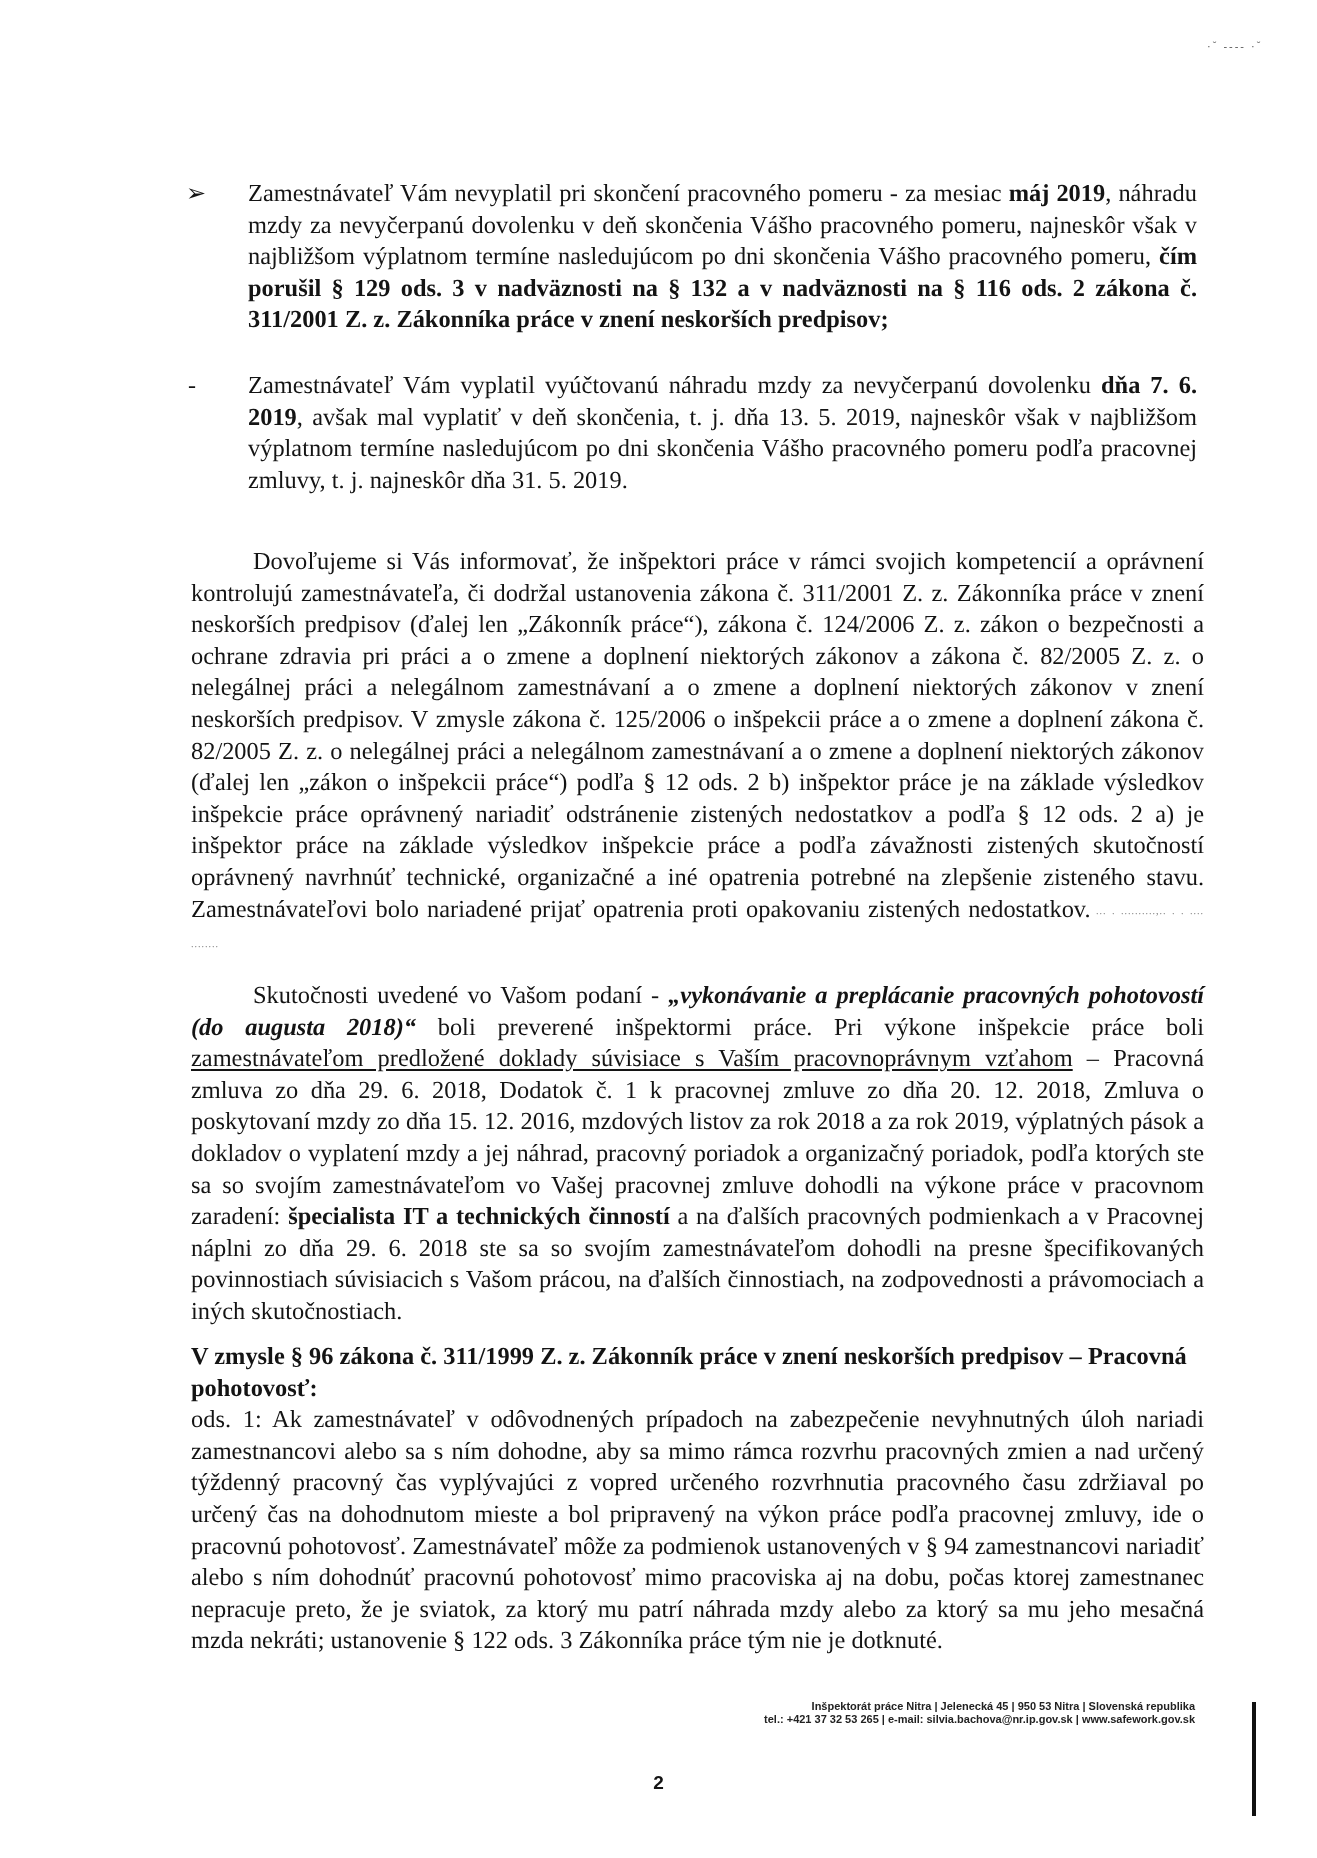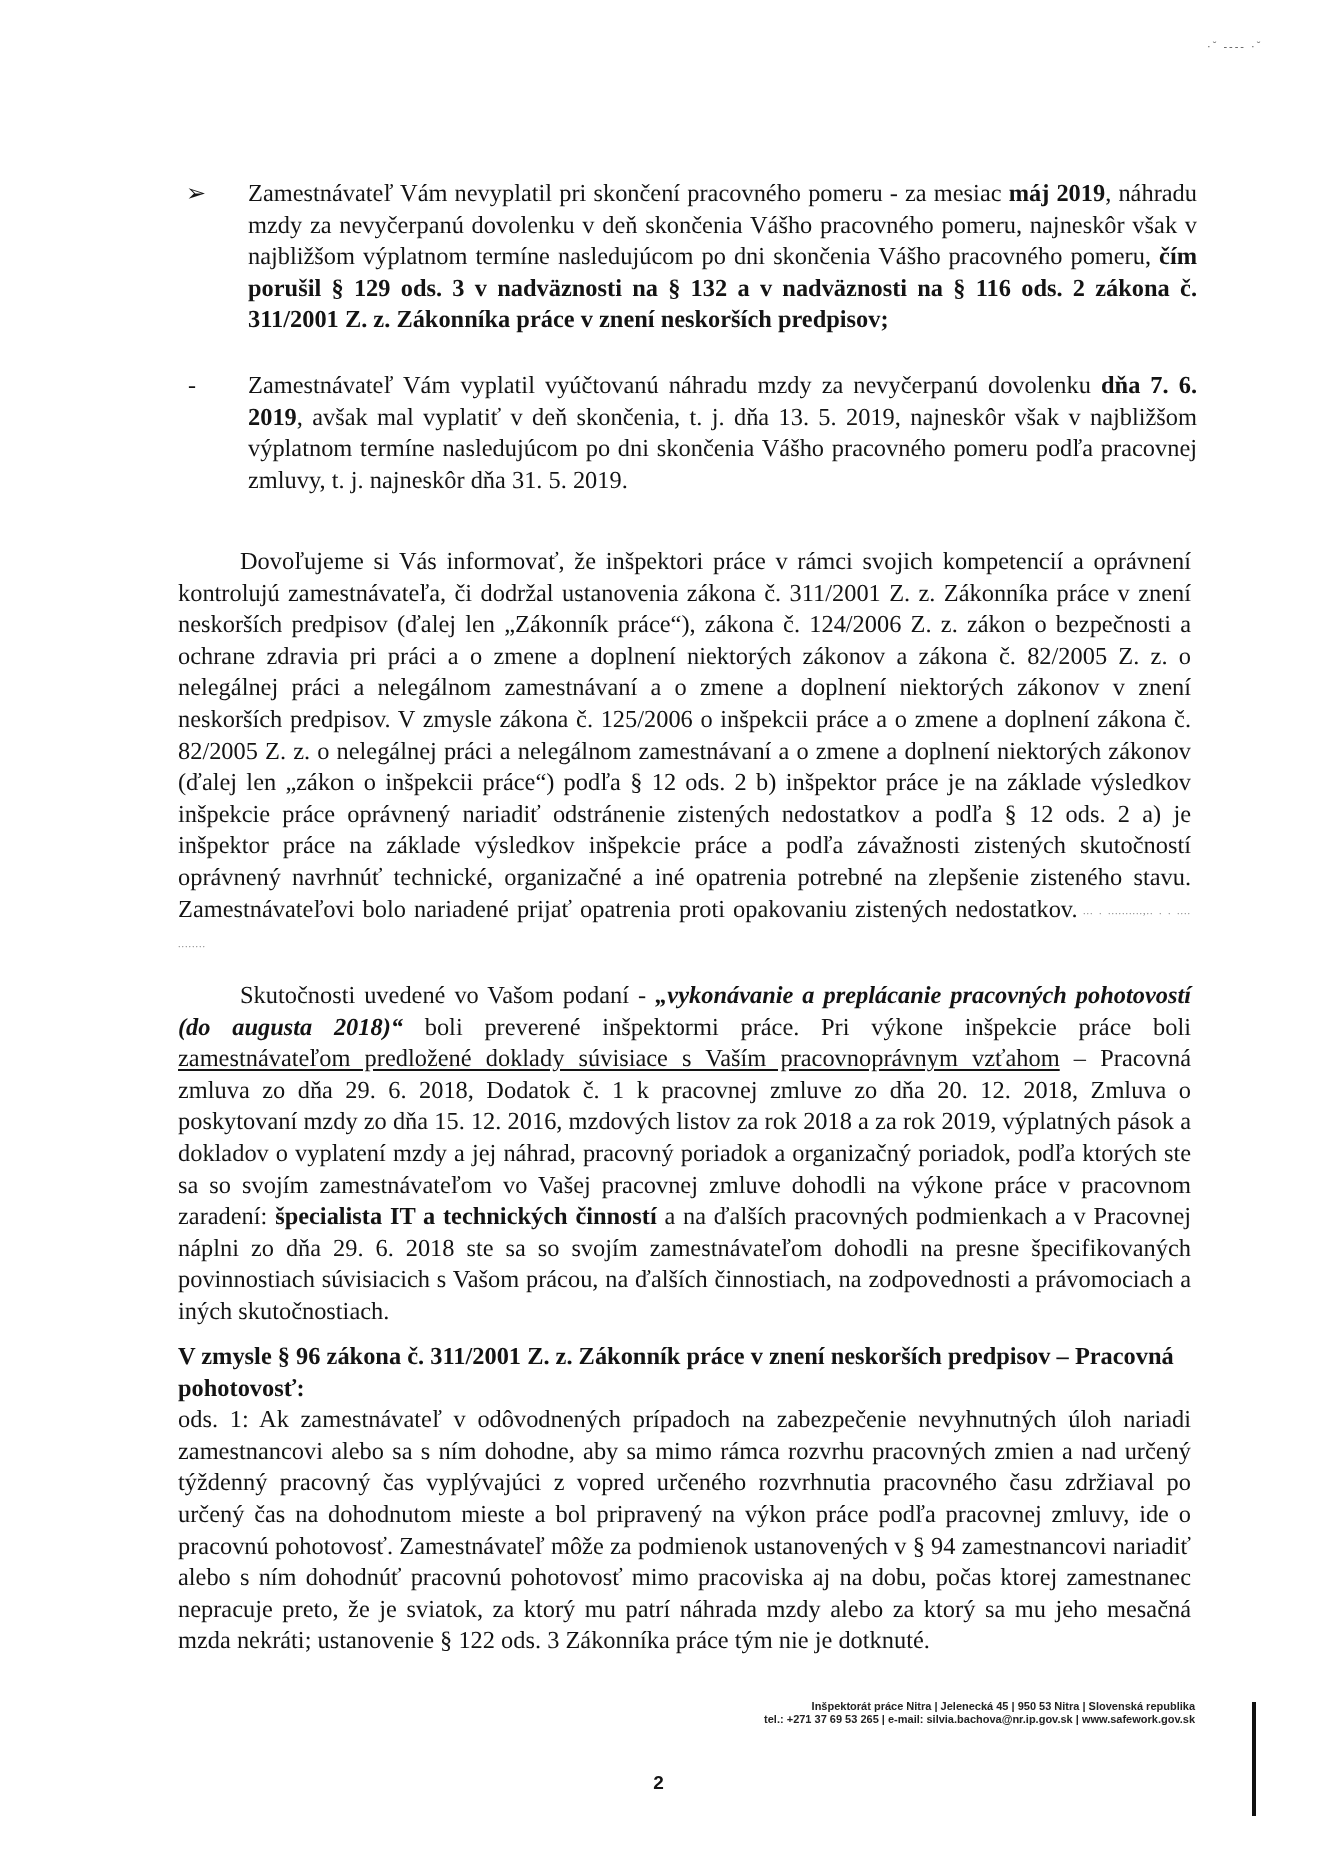--- a/index.html
+++ b/index.html
@@ -6,21 +6,21 @@
   body {
     width: 1317px; height: 1858px; position: relative; overflow: hidden;
     font-family: "Liberation Serif", "DejaVu Serif", serif;
     color: #141414;
   }
   .topmark {
     position: absolute; left: 1207px; top: 40px; font-size: 11px; color: #555;
     letter-spacing: 2px; font-family: "Liberation Sans", sans-serif;
   }
   .text {
-    position: absolute; left: 178px; width: 1013px;
+    position: absolute; left: 191px; width: 1013px;
     font-size: 24.4px; line-height: 31.6px; text-align: justify;
     text-rendering: geometricPrecision;
   }
   .list-item { position: absolute; left: 248px; width: 949px; }
   .marker { position: absolute; left: 186px; font-size: 24px; line-height: 31.6px; }
   .indent { text-indent: 62px; }
   b { font-weight: normal; }
   .u { text-decoration: underline; text-underline-offset: 3px; }
   .dots { letter-spacing: 1px; color: #777; font-size: 10px; vertical-align: middle; }
   .footer {
@@ -47,25 +47,25 @@
 <div class="marker" style="top:370px; left:188px;">-</div>
 <div class="text list-item" style="top:370px;"><span>Zamestnávateľ Vám vyplatil vyúčtovanú náhradu mzdy za nevyčerpanú dovolenku </span><span style="font-weight: bold;">dňa 7. 6. 2019</span><span>, avšak mal vyplatiť v deň skončenia, t. j. dňa 13. 5. 2019, najneskôr však v najbližšom výplatnom termíne nasledujúcom po dni skončenia Vášho pracovného pomeru podľa pracovnej zmluvy, t. j. najneskôr dňa 31. 5. 2019.</span></div>
 
 <div class="text indent" style="top:546px;">
   <span><span>Dovoľujeme si Vás informovať, že inšpektori práce v rámci svojich kompetencií a oprávnení kontrolujú zamestnávateľa, či dodržal ustanovenia zákona č. 311/2001 Z. z. Zákonníka práce v znení neskorších predpisov (ďalej len „Zákonník práce“), zákona č. 124/2006 Z. z. zákon o bezpečnosti a ochrane zdravia pri práci a o zmene a doplnení niektorých zákonov a zákona č. 82/2005 Z. z. o nelegálnej práci a nelegálnom zamestnávaní a o zmene a doplnení niektorých zákonov v znení neskorších predpisov. V zmysle zákona č. 125/2006 o inšpekcii práce a o zmene a doplnení zákona č. 82/2005 Z. z. o nelegálnej práci a nelegálnom zamestnávaní a o zmene a doplnení niektorých zákonov (ďalej len „zákon o inšpekcii práce“) podľa § 12 ods. 2 b) inšpektor práce je na základe výsledkov inšpekcie práce oprávnený nariadiť odstránenie zistených nedostatkov a podľa § 12 ods. 2 a) je inšpektor práce na základe výsledkov inšpekcie práce a podľa závažnosti zistených skutočností oprávnený navrhnúť technické, organizačné a iné opatrenia potrebné na zlepšenie zisteného stavu. Zamestnávateľovi bolo nariadené prijať opatrenia proti opakovaniu zistených nedostatkov.</span></span><span class="dots"> ...  . ..........,.. .  . .... ........</span>
 </div>
 
 <div class="text indent" style="top:980px;"><span>Skutočnosti uvedené vo Vašom podaní - </span><span style="font-weight: bold; font-style: italic;">„vykonávanie a preplácanie pracovných pohotovostí (do augusta 2018)“</span><span> boli preverené inšpektormi práce. Pri výkone inšpekcie práce boli </span><span class="u">zamestnávateľom predložené doklady súvisiace s Vaším pracovnoprávnym vzťahom</span><span> – Pracovná zmluva zo dňa 29. 6. 2018, Dodatok č. 1 k pracovnej zmluve zo dňa 20. 12. 2018, Zmluva o poskytovaní mzdy zo dňa 15. 12. 2016, mzdových listov za rok 2018 a za rok 2019, výplatných pások a dokladov o vyplatení mzdy a jej náhrad, pracovný poriadok a organizačný poriadok, podľa ktorých ste sa so svojím zamestnávateľom vo Vašej pracovnej zmluve dohodli na výkone práce v pracovnom zaradení: </span><span style="font-weight: bold;">špecialista IT a technických činností</span><span> a na ďalších pracovných podmienkach a v Pracovnej náplni zo dňa 29. 6. 2018 ste sa so svojím zamestnávateľom dohodli na presne špecifikovaných povinnostiach súvisiacich s Vašom prácou, na ďalších činnostiach, na zodpovednosti a právomociach a iných skutočnostiach.</span></div>
 
 <div class="text" style="top:1341px;">
-  <div style="font-weight:bold; text-align:left;">V zmysle § 96 zákona č. 311/2001 Z. z. Zákonník práce v znení neskorších predpisov – Pracovná pohotovosť:</div>
+  <div style="font-weight:bold; text-align:left;">V zmysle § 96 zákona č. 311/1999 Z. z. Zákonník práce v znení neskorších predpisov – Pracovná pohotovosť:</div>
   <div>
     <b>ods. 1:</b><span> Ak zamestnávateľ v odôvodnených prípadoch na zabezpečenie nevyhnutných úloh nariadi zamestnancovi alebo sa s ním dohodne, aby sa mimo rámca rozvrhu pracovných zmien a nad určený týždenný pracovný čas vyplývajúci z vopred určeného rozvrhnutia pracovného času zdržiaval po určený čas na dohodnutom mieste a bol pripravený na výkon práce podľa pracovnej zmluvy, ide o pracovnú pohotovosť. Zamestnávateľ môže za podmienok ustanovených v § 94 zamestnancovi nariadiť alebo s ním dohodnúť pracovnú pohotovosť mimo pracoviska aj na dobu, počas ktorej zamestnanec nepracuje preto, že je sviatok, za ktorý mu patrí náhrada mzdy alebo za ktorý sa mu jeho mesačná mzda nekráti; ustanovenie § 122 ods. 3 Zákonníka práce tým nie je dotknuté.</span>
   </div>
 </div>
 
 <div class="footer">
   <div>Inšpektorát práce Nitra  |  Jelenecká 45  |  950 53 Nitra  |  Slovenská republika</div>
-  <div>tel.: +271 37 69 53 265  |  e-mail: silvia.bachova@nr.ip.gov.sk  |  www.safework.gov.sk</div>
+  <div>tel.: +421 37 32 53 265  |  e-mail: silvia.bachova@nr.ip.gov.sk  |  www.safework.gov.sk</div>
 </div>
 <div class="footer-rule"></div>
 
 <div class="pagenum">2</div>
 
 </body></html>

